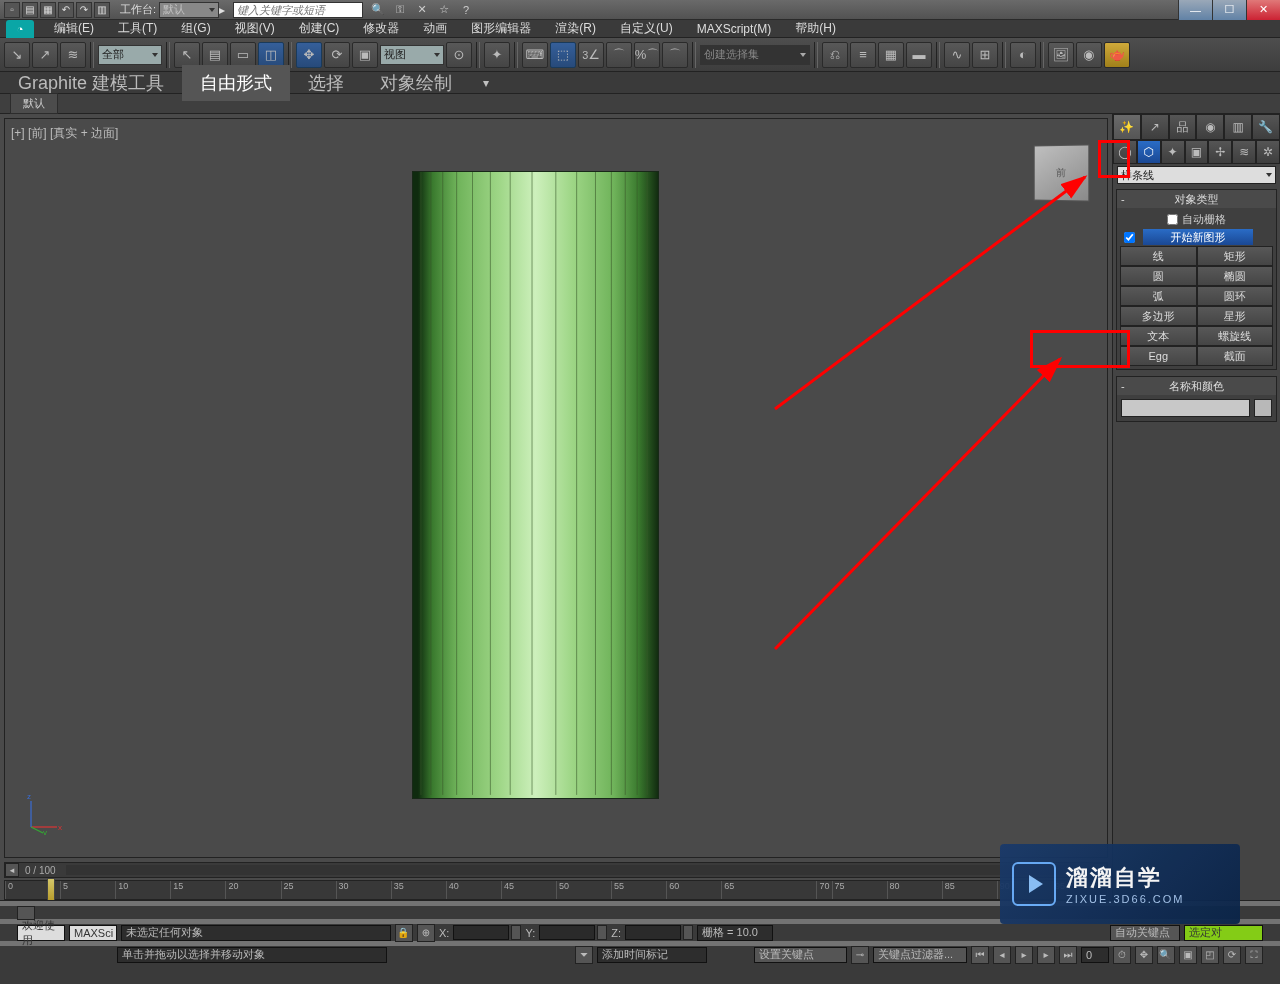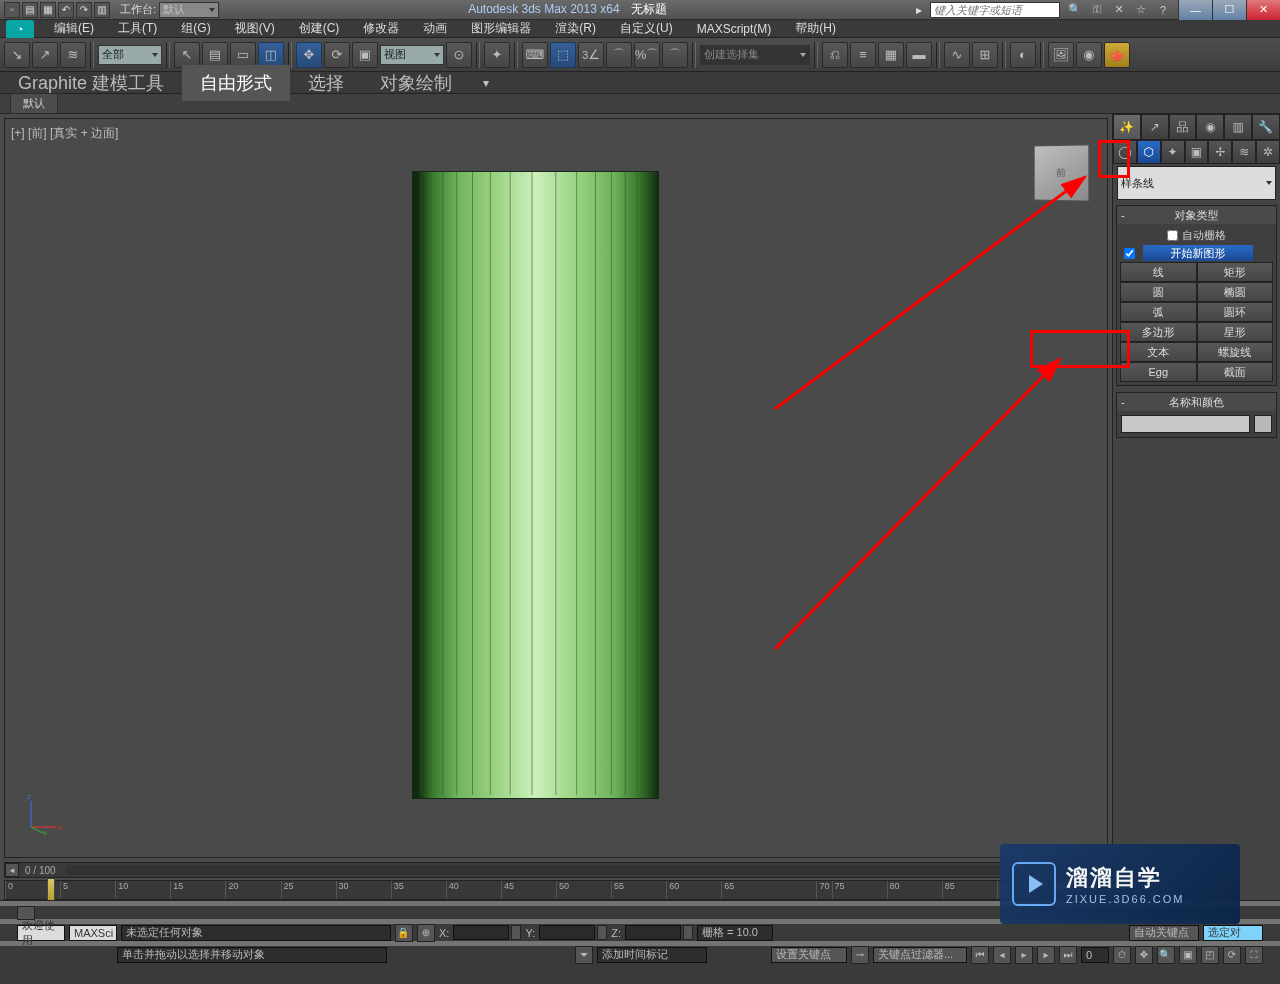--- a/index.html
+++ b/index.html
@@ -69,21 +69,21 @@
 
 .timeline { height:20px; background:#383838; margin:0 4px; position:relative; border:1px solid #222;}
 .timeline .tick { position:absolute; top:0; height:100%; border-left:1px solid #555; font-size:9px; color:#aaa; padding-left:2px;}
 .time-slider { position:absolute; left:42px; top:-3px; width:8px; height:24px; background:linear-gradient(#d4c76a,#b89c2a); border:1px solid #444;}
 
 
 .cmdpanel { width:168px; background:#444; border-left:1px solid #222; display:flex; flex-direction:column; }
 .cp-row { display:flex; height:26px; }
 .cp-row .cbtn { flex:1; background:linear-gradient(#555,#3e3e3e); border:1px solid #222; display:flex; align-items:center; justify-content:center; font-size:12px; color:#bbb; }
 .cp-row .cbtn.sel { background:linear-gradient(#6a6a6a,#555); color:#fff;}
-.cp-combo { margin:2px 4px; height:34px; background:#ddd; color:#222; border:1px solid #222; font-size:11px; padding:0 3px; display:flex; align-items:center; justify-content:space-between;}
+.cp-combo { margin:2px 4px; height:18px; background:#ddd; color:#222; border:1px solid #222; font-size:11px; padding:0 3px; display:flex; align-items:center; justify-content:space-between;}
 .rollout { margin:3px; border:1px solid #222; background:#3f3f3f; }
 .rollout .hdr { height:18px; background:#4a4a4a; display:flex; align-items:center; justify-content:center; font-size:11px; color:#ddd; position:relative;}
 .rollout .hdr .minus { position:absolute; left:4px; }
 .rollout .body { padding:3px; }
 .chkrow { display:flex; align-items:center; gap:4px; font-size:11px; color:#ccc; padding:1px 4px; }
 .chkrow input { width:11px; height:11px; }
 .startlbl { width:110px; height:16px; background:linear-gradient(#2a6cc6,#1a4894); color:#fff; font-size:11px; display:flex; align-items:center; justify-content:center; margin-left:4px;}
 .btngrid { display:grid; grid-template-columns:1fr 1fr; }
 .btngrid .gb { height:20px; background:linear-gradient(#585858,#454545); border:1px solid #222; font-size:11px; color:#ddd; display:flex; align-items:center; justify-content:center; cursor:default;}
 .colorchip { width:18px; height:18px; background:#b8b8b8; border:1px solid #222;}
@@ -121,25 +121,20 @@
     <div class="tbtn">↶</div>
     <div class="tbtn">↷</div>
     <div class="tbtn">▥</div>
   </div>
   <div class="ws">
     <label>工作台:</label>
     <div class="combo">
         <span>默认</span>
         <span class="tri"></span>
       </div>
-  </div>
-  <div class="center">
-    <span class="ver">Autodesk 3ds Max</span>
-    <span class="ver">2013 x64</span>
-    <span class="doc">无标题</span>
   </div>
   <div class="tbtn" style="width:14px;border:none;background:none;color:#e0e0e0">▸</div>
   <input class="search" placeholder="键入关键字或短语" style="">
   <div class="right-icons">
     <div class="tbtn">🔍</div>
     <div class="tbtn">⚿</div>
     <div class="tbtn">✕</div>
     <div class="tbtn">☆</div>
     <div class="tbtn">?</div>
   </div>
@@ -409,30 +404,30 @@
         <div class="ud"></div>
       </div>
     <span>Z:</span>
       <div class="spin">
         <div class="box"></div>
         <div class="ud"></div>
       </div>
     <div class="field" style="width:76px">栅格 = 10.0</div>
     <div style="flex:1"></div>
     <div class="field" style="width:70px;background:#555">自动关键点</div>
-    <div class="field" style="width:60px;background:#7dd3fc;color:#333">选定对</div>
+    <div class="field" style="width:79px;background:#84cc16;color:#333">选定对</div>
   </div>
   <div class="row">
     <div style="width:96px"></div>
     <div class="field wide">单击并拖动以选择并移动对象</div>
     <div style="width:180px"></div>
     <div class="small-btn">⏷</div>
     <div class="field" style="width:110px">添加时间标记</div>
     <div style="flex:1"></div>
-    <div class="field" style="width:76px;background:#555">设置关键点</div>
+    <div class="field" style="width:93px;background:#555">设置关键点</div>
     <div class="small-btn">⊸</div>
     <div class="field" style="width:94px;background:#555">关键点过滤器...</div>
     <div class="small-btn">⏮</div>
     <div class="small-btn">◂</div>
     <div class="small-btn">▸</div>
     <div class="small-btn">▸</div>
     <div class="small-btn">⏭</div>
     <div class="field" style="width:28px">0</div>
     <div class="small-btn">⏱</div>
     <div class="small-btn">✥</div>

